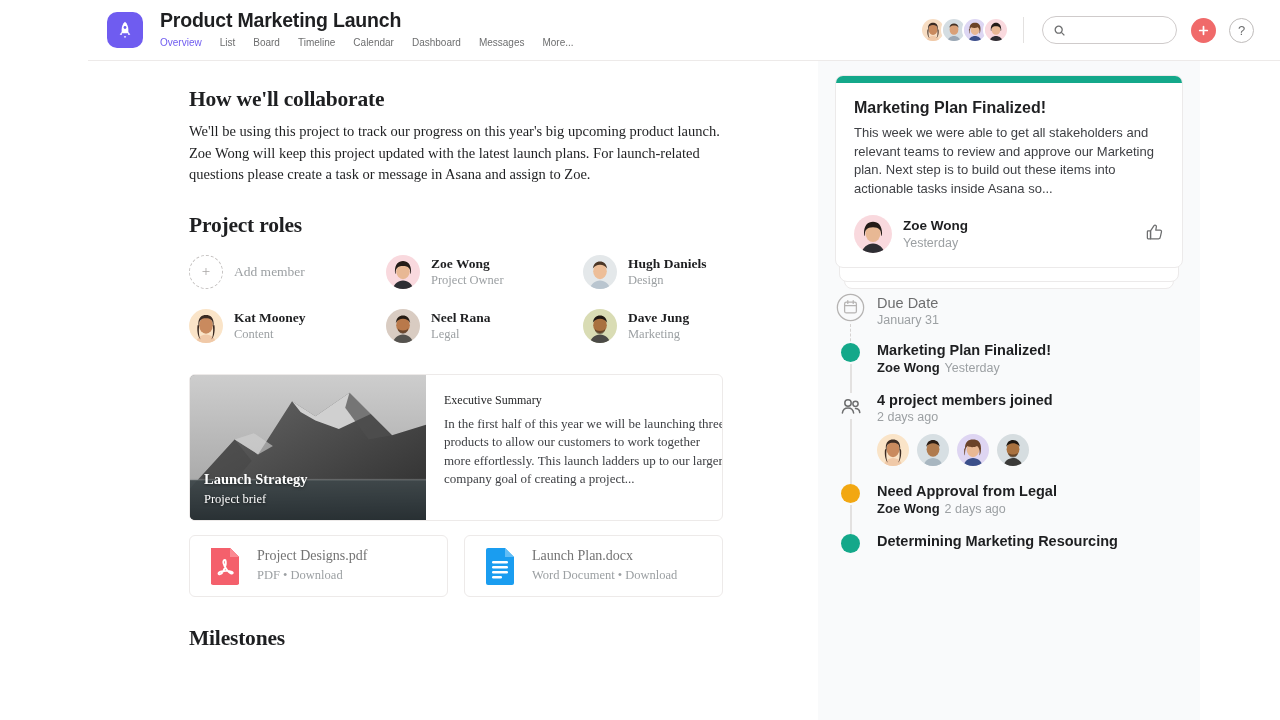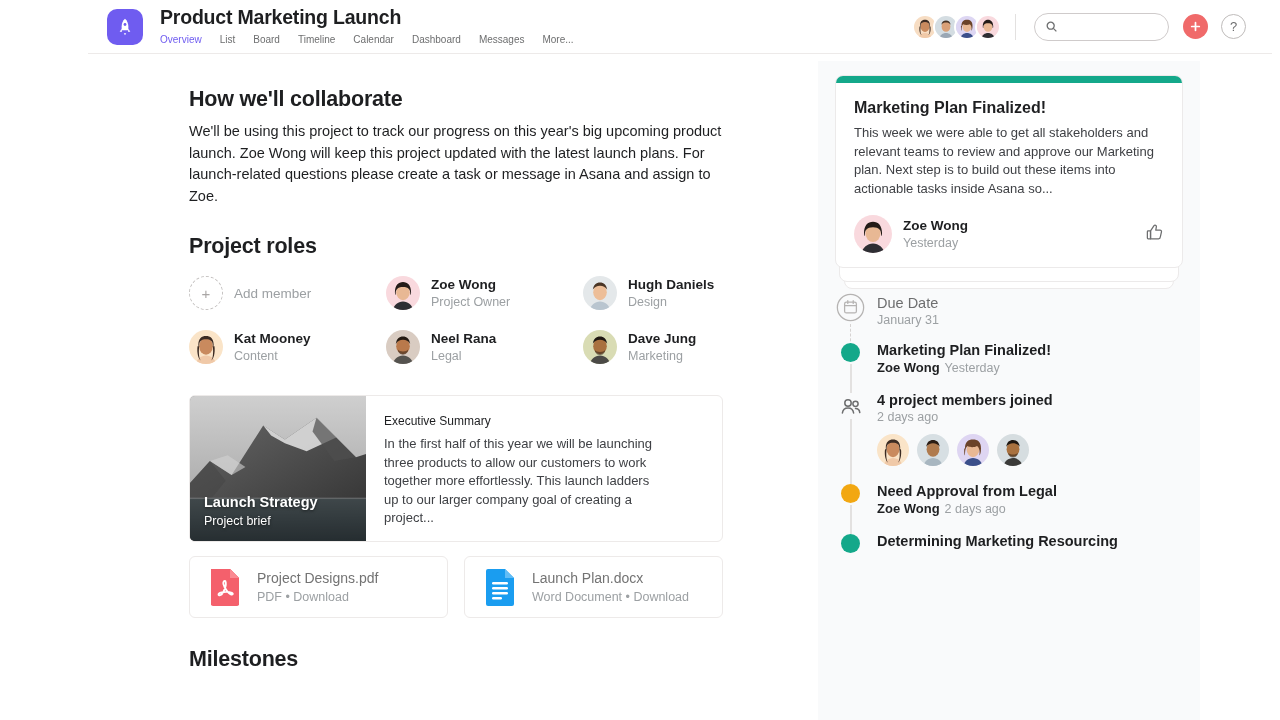--- a/index.html
+++ b/index.html
@@ -7,21 +7,21 @@
     width: 1280px; height: 720px;
     overflow: hidden;
     background: #ffffff;
     font-family: "Liberation Sans", sans-serif;
     -webkit-font-smoothing: antialiased;
   }
   .app { position: relative; width: 1280px; height: 720px; background: #fff; }
 
   
   .header {
-    position: absolute; left: 88px; top: 0; right: 8px; height: 54px;
+    position: absolute; left: 88px; top: 0; right: 0; height: 61px;
     background: #fff;
     border-bottom: 1px solid #edeae9;
     display: flex; align-items: center;
   }
   .logo {
     width: 36px; height: 36px; border-radius: 10px;
     background: #6f5cf0;
     margin-left: 19px;
     display: flex; align-items: center; justify-content: center;
     flex: none;
@@ -67,21 +67,21 @@
   .help-btn {
     width: 25px; height: 25px; border-radius: 50%;
     border: 1px solid #bfbcbb; margin-left: 13px; background: #fff;
     display: flex; align-items: center; justify-content: center;
     font-size: 13px; color: #6d6e6f; cursor: pointer; flex: none;
   }
 
   
   .main {
     position: absolute; left: 88px; top: 61px; width: 730px; bottom: 16px;
-    background: #fff; overflow: hidden;
+    background: #fff; overflow: hidden; font-family: Liberation Serif, serif;
   }
   .main-inner { padding: 25px 0 0 101px; width: 640px; }
   h2.sec {
     font-size: 21.5px; font-weight: bold; color: #1e1f21;
     letter-spacing: -0.2px; line-height: 26px;
   }
   .body-text {
     font-size: 14.5px; color: #1e1f21; line-height: 21.5px;
     margin-top: 9px; width: 534px;
   }
@@ -109,21 +109,21 @@
   .av svg { display: block; width: 100%; height: 100%; }
 
   
   .sec-res { margin-top: 26px; }
   .res-card {
     margin-top: 12px; width: 534px; height: 147px;
     border: 1px solid #edeae9; border-radius: 6px;
     display: flex; overflow: hidden; background: #fff;
   }
   .res-img {
-    width: 176px; height: 100%; position: relative; flex: none;
+    width: 236px; height: 100%; position: relative; flex: none;
     overflow: hidden; background: #8c8c8c;
   }
   .res-img-overlay {
     position: absolute; left: 0; right: 0; bottom: 0; padding: 0 0 13px 14px;
     color: #fff;
   }
   .res-img-title { font-size: 14.5px; font-weight: bold; text-shadow: 0 1px 3px rgba(0,0,0,.55); }
   .res-img-sub { font-size: 12.5px; margin-top: 4px; text-shadow: 0 1px 3px rgba(0,0,0,.55); }
   .res-body { padding: 18px 16px 0 18px; }
   .res-title { font-size: 12px; color: #1e1f21; }

